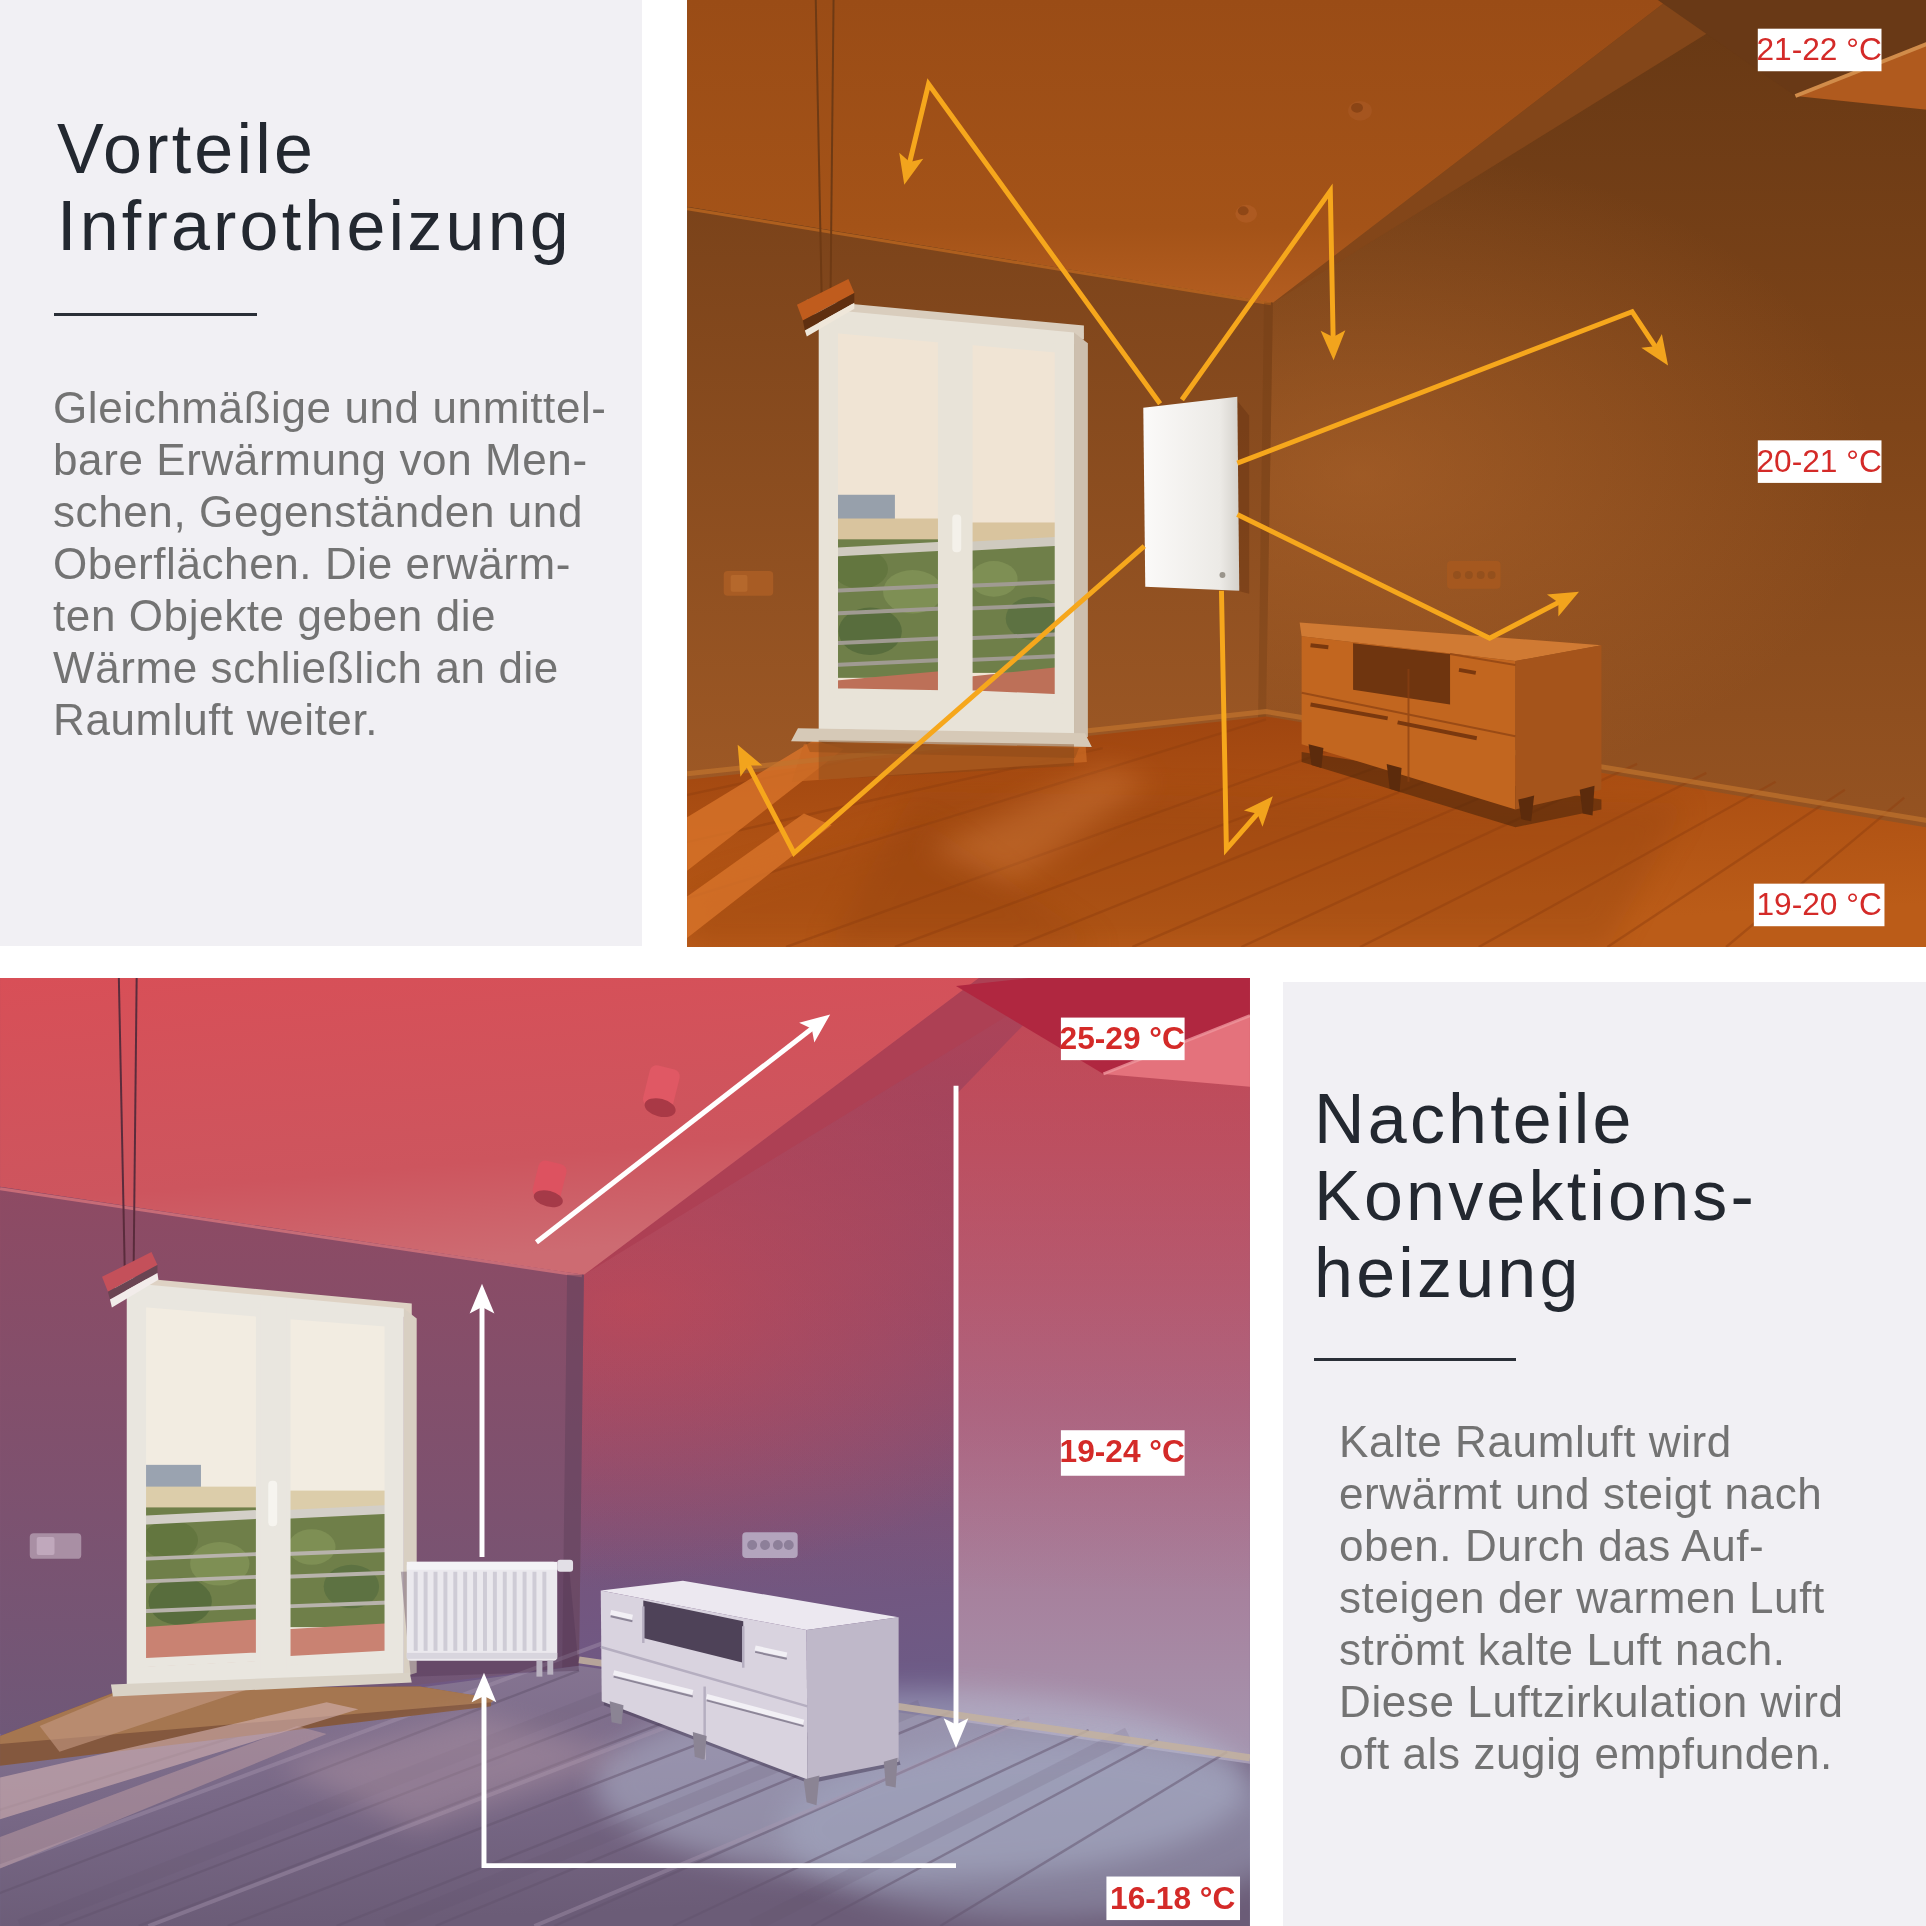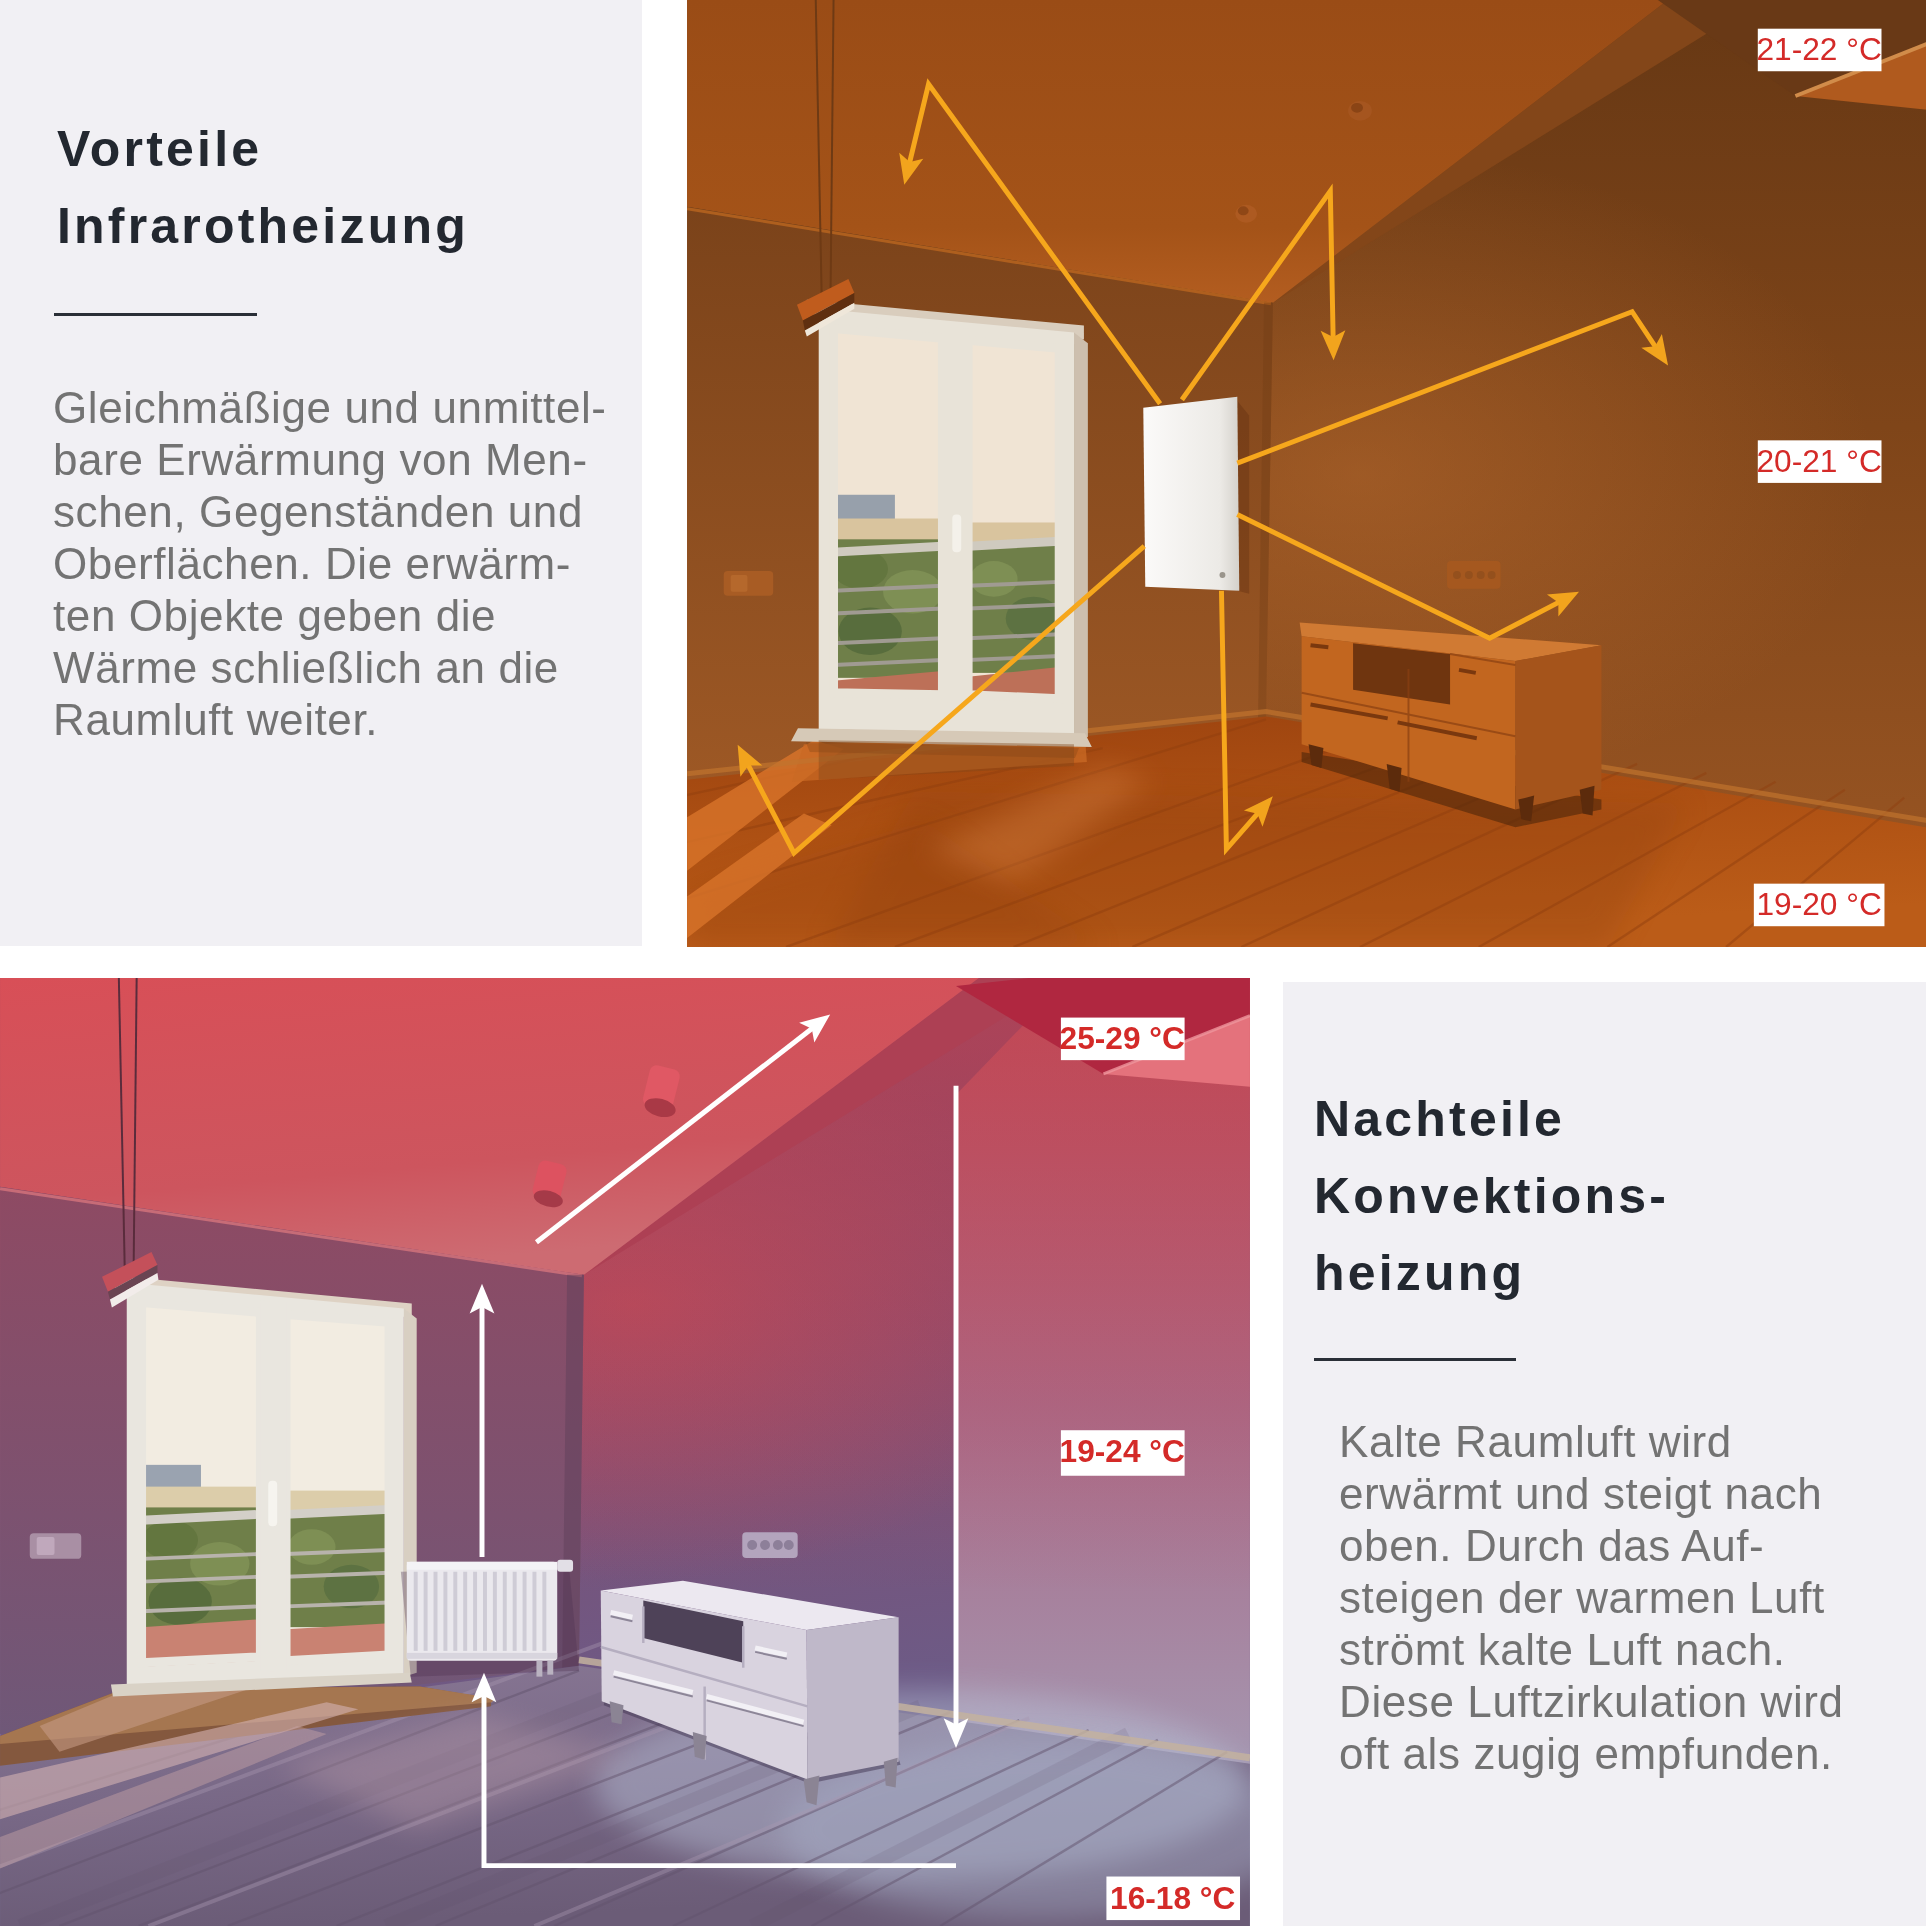--- a/index.html
+++ b/index.html
@@ -2,21 +2,21 @@
 <html lang="de"><head>
 <meta charset="utf-8">
 <title>Infrarotheizung vs Konvektionsheizung</title>
 <style>
   html,body{margin:0;padding:0;}
   body{width:1927px;height:1927px;background:#ffffff;position:relative;overflow:hidden;
        font-family:"Liberation Sans",sans-serif;}
   .panel{position:absolute;background:#f1f0f4;}
   .photo{position:absolute;overflow:hidden;}
   .photo svg{display:block;}
-  h2{margin:0;font-weight:700;color:#232830;font-size:50px;line-height:77px;letter-spacing:3.2px;}
+  h2{margin:0;font-weight:400;color:#232830;font-size:70px;line-height:77px;letter-spacing:3.2px;}
   .rule{border:0;border-top:3px solid #2a2f37;margin:0;}
   p.body{margin:0;font-weight:400;color:#737373;font-size:44px;line-height:52px;letter-spacing:0.6px;}
 </style>
 </head>
 <body>
 
 <div class="panel" style="left:0;top:0;width:642px;height:946px;">
 
   <h2 style="position:absolute;left:57px;top:111px;">Vorteile<br>Infrarotheizung</h2>
 

